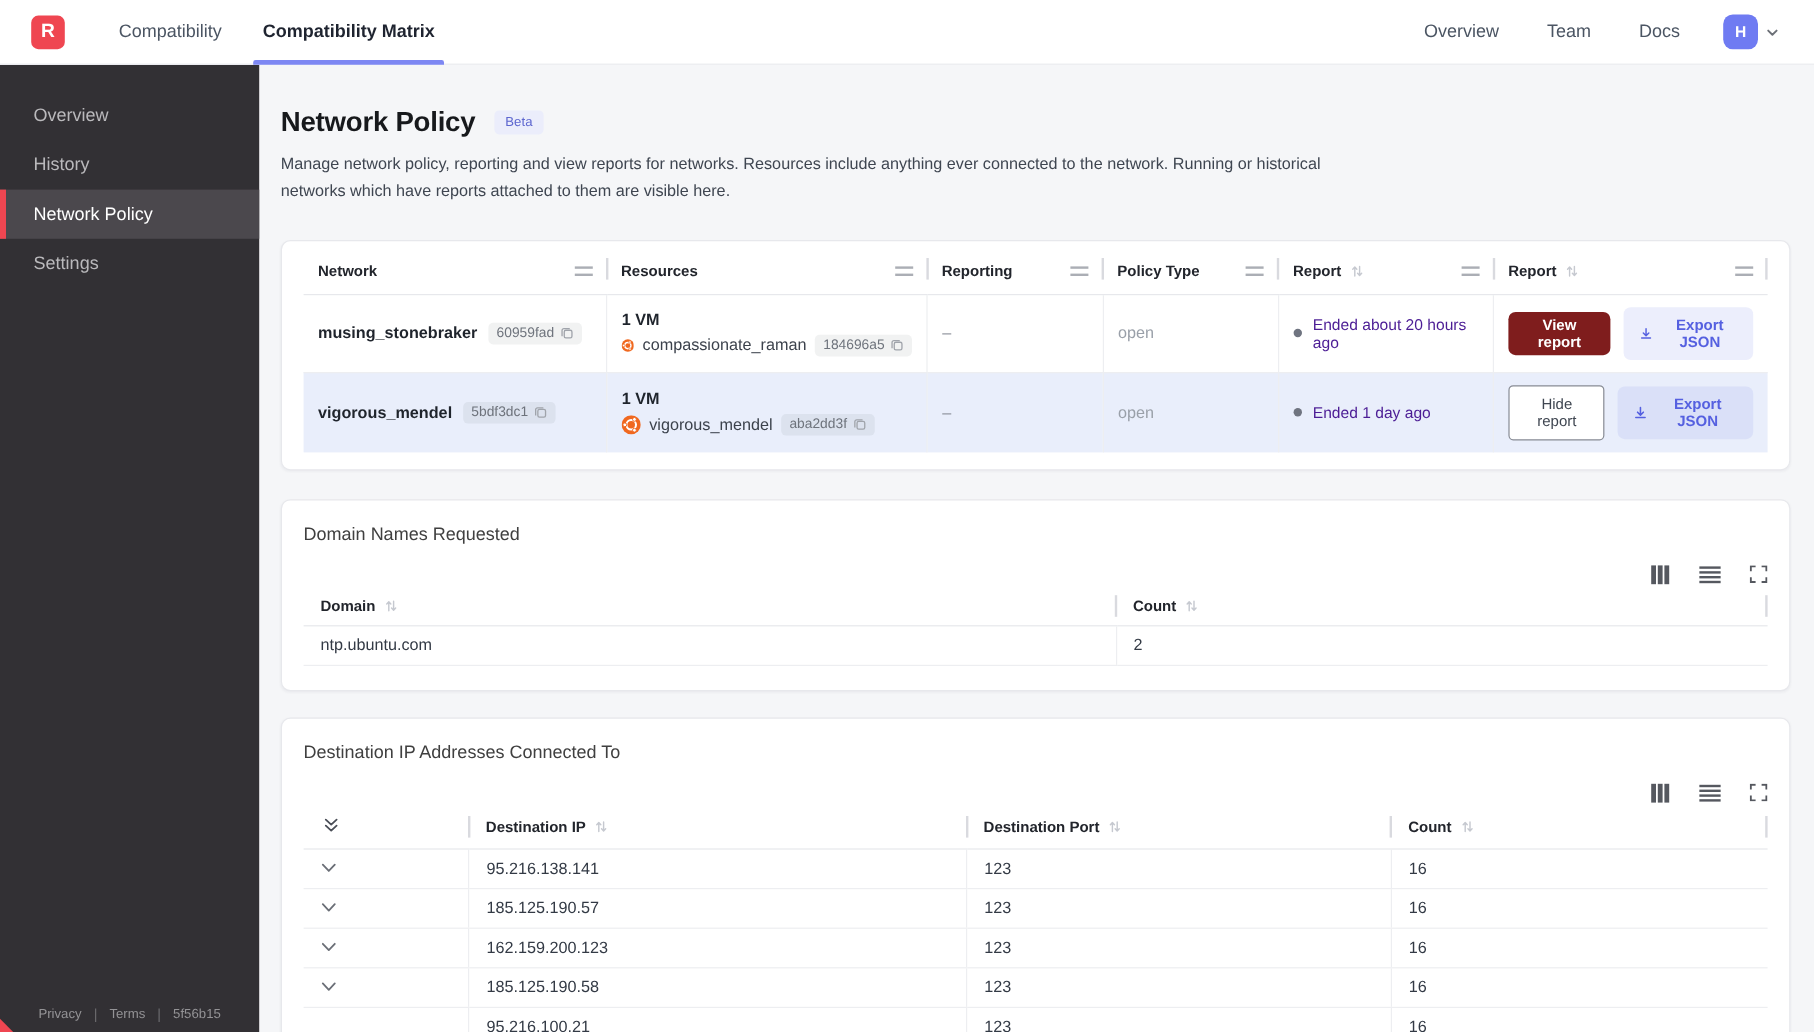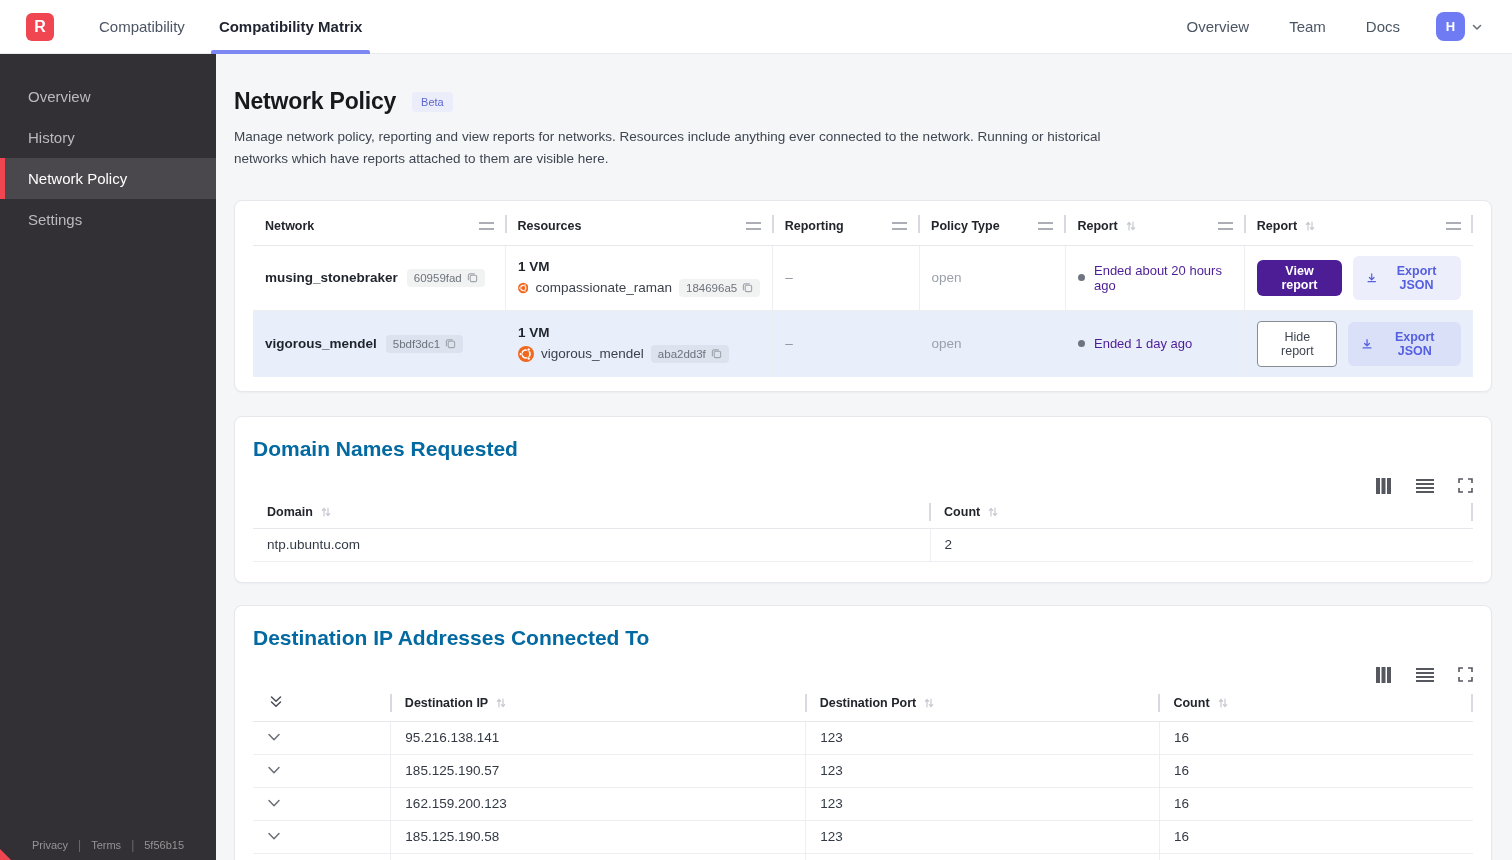--- a/index.html
+++ b/index.html
@@ -40,21 +40,21 @@
   
   .main { flex:1; padding:0 20px 0 18px; overflow:hidden; }
   .page-head { margin-top:34px; display:flex; align-items:center; }
   .page-title { font-size:23px; font-weight:bold; color:#17191c; letter-spacing:-.2px; }
   .beta-badge { margin-left:16px; background:#ebedfb; color:#5d66cf; font-size:11px;
     padding:4px 9px; border-radius:4px; }
   .page-desc { margin-top:11px; font-size:13.5px; line-height:1.65; color:#3f4651; max-width:885px; }
 
   .card { background:#fff; border:1px solid #e7e8ec; border-radius:8px;
     box-shadow:0 1px 2px rgba(16,24,40,.04); padding:0 18px; }
-  .card-title { font-size:21px; font-weight:bold; color:#0369a1; }
+  .card-title { font-size:15px; font-weight:normal; color:#404040; }
   .card-toolbar { display:flex; justify-content:flex-end; align-items:center; gap:24px; margin-top:16px; height:18px; }
   .tool-ic { cursor:pointer; display:flex; align-items:center; }
 
   table { width:100%; border-collapse:collapse; table-layout:fixed; }
   th { text-align:left; font-size:12.5px; font-weight:bold; color:#22252c; position:relative;
     padding:12px 12px; border-bottom:1px solid #e7e8ec; cursor:pointer; }
   th:not(:first-child)::before, th.end-bar::after { content:""; position:absolute; top:50%;
     transform:translateY(-50%); width:2px; height:18px; background:#d9dadf; }
   th:not(:first-child)::before { left:-1px; }
   th.end-bar::after { right:0; }
@@ -74,21 +74,21 @@
   .net-name { font-weight:bold; font-size:13.5px; color:#1f242c; }
   .vm-line { font-weight:bold; font-size:13.5px; color:#1f242c; margin-bottom:5px; }
   .res-name { color:#3c424c; }
   .hash-badge { display:inline-flex; align-items:center; gap:5px; background:rgba(80,85,95,.08);
     border-radius:4px; padding:3px 7px; font-size:11.5px; color:#6e737c; }
   .muted { color:#8a8f98; }
   .policy { color:#9aa0a9; }
   .dot { width:7px; height:7px; border-radius:50%; background:#6f7480; flex:none; }
   .status-txt { font-size:13px; color:#4c1d95; }
   .btn { font-family:inherit; font-size:12.5px; border-radius:6px; cursor:pointer; border:none; }
-  .btn-primary { background:#4c1d95; color:#fff; font-weight:bold; padding:4px 14px; }
+  .btn-primary { background:#7f1d1d; color:#fff; font-weight:bold; padding:4px 14px; }
   .btn-outline { background:#fff; border:1px solid #878b94; color:#3f4651; padding:8px 12px; border-radius:4px; }
   .btn-soft { background:#eceefc; color:#5560e0; font-weight:bold; padding:8px 13px;
     display:inline-flex; align-items:center; gap:8px; }
   tr.hl .btn-soft { background:rgba(93,105,227,.10); }
 
   
   .st th { padding:8px 14px 9px; }
   .st td { height:33px; padding:6px 14px; }
   .ip-chev-td { padding-left:16px; }
   .drag-ic { width:15px; height:8px; border-top:2px solid #abaeb5; border-bottom:2px solid #abaeb5; flex:none; }

